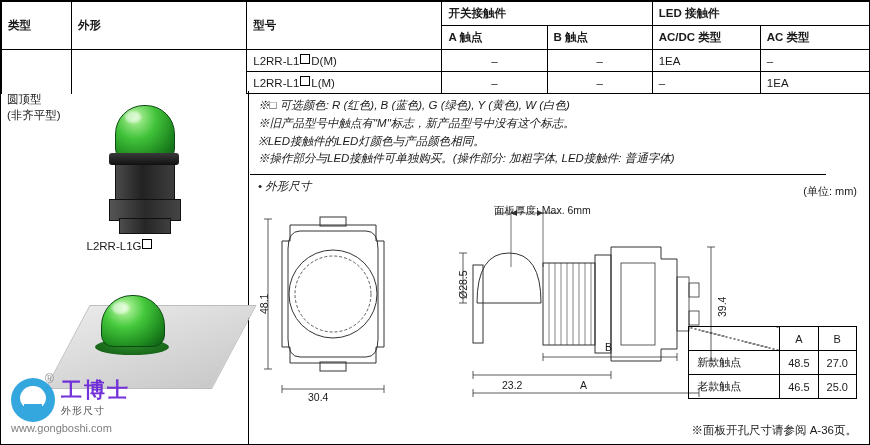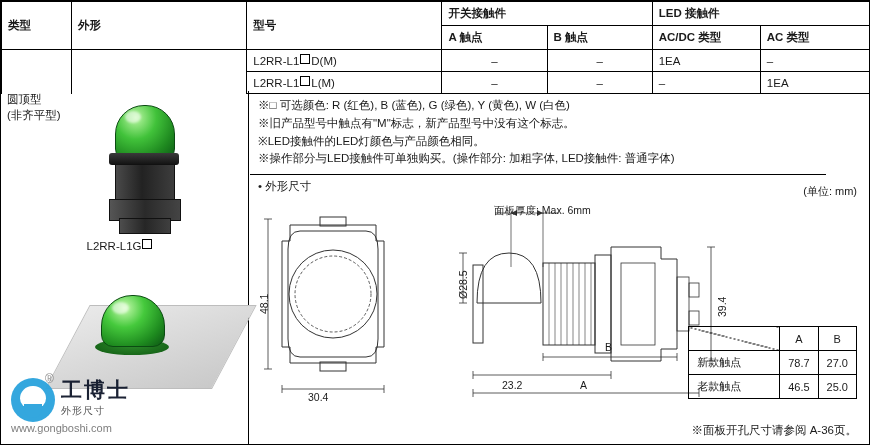--- a/index.html
+++ b/index.html
@@ -281,21 +281,21 @@
     width:18px; height:14px;
     background:#2aa3dd;
     border-radius: 0 0 9px 9px;
     z-index:2;
   }
   .wm-text {
     position: absolute;
     left: 52px;
     top: 6px;
     font-size: 21px;
-    color: #0f172a;
+    color: #6d28d9;
     font-weight: bold;
     letter-spacing: 2px;
   }
   .wm-sub {
     position: absolute;
     left: 52px;
     top: 34px;
     font-size: 10px;
     color: #4a4a4a;
     letter-spacing: 1px;
@@ -356,21 +356,21 @@
     <tr>
       <td class="model-cell"><span>L2RR-L1</span><span class="sq"></span><span>L(M)</span></td>
       <td class="ctr">–</td>
       <td class="ctr">–</td>
       <td>–</td>
       <td>1EA</td>
     </tr>
   </tbody>
     </table>
 
-  <div style="position:absolute; left:249px; top:90px; width:576px;">
+  <div style="position:absolute; left:249px; top:90px; width:576px;font-style:italic;">
     <div class="notes">
       <div>※□ 可选颜色: R (红色), B (蓝色), G (绿色), Y (黄色), W (白色)</div>
       <div>※旧产品型号中触点有"M"标志，新产品型号中没有这个标志。</div>
       <div>※LED接触件的LED灯颜色与产品颜色相同。</div>
       <div>※操作部分与LED接触件可单独购买。(操作部分: 加粗字体, LED接触件: 普通字体)</div>
     </div>
     <div style="border-top:1px solid #000; margin-top:4px;"></div>
     <div class="dim-head">• 外形尺寸</div>
   </div>
   <div class="unit">(单位: mm)</div>
@@ -485,21 +485,21 @@
 
   <table class="dimtable">
     <tbody>
         <tr>
       <td class="corner"></td>
       <td>A</td>
       <td>B</td>
     </tr>
     <tr>
       <td class="rowhdr">新款触点</td>
-      <td>78.7</td>
+      <td>48.5</td>
       <td>27.0</td>
     </tr>
     <tr>
       <td class="rowhdr">老款触点</td>
       <td>46.5</td>
       <td>25.0</td>
     </tr>
   </tbody>
     </table>
 

